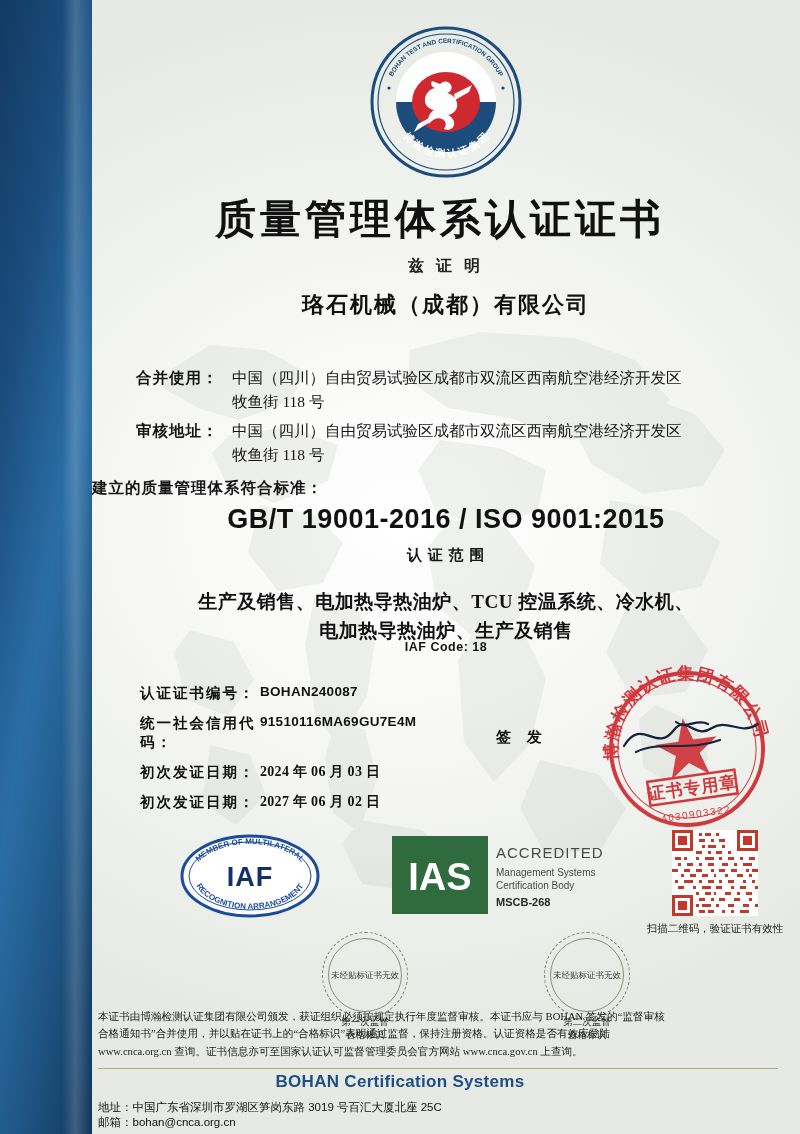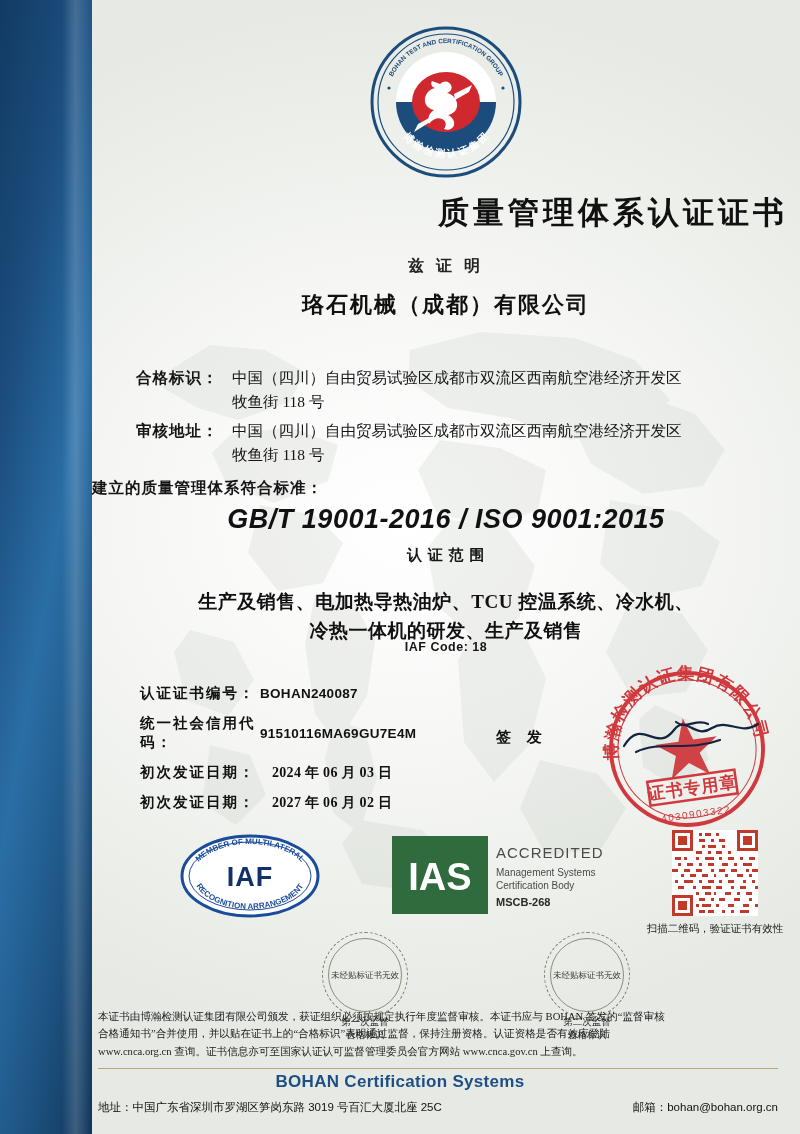--- a/index.html
+++ b/index.html
@@ -42,23 +42,23 @@
   }
   
   .content{position:absolute;left:92px;top:0;width:708px;height:1134px;}
 
   
   .logo-wrap{position:absolute;left:0;right:0;top:26px;display:flex;justify-content:center;}
   .logo{width:152px;height:152px;position:relative;}
 
   .title{
     position:absolute;left:0;right:12px;top:192px;
-    text-align:right;
+    text-align:center;
     font-family:"Liberation Serif",serif;
-    font-weight:bold;font-size:31px;letter-spacing:4px;color:#111;
+    font-weight:bold;font-size:41px;letter-spacing:4px;color:#111;
   }
   .subtitle{
     position:absolute;left:0;right:0;top:256px;text-align:center;
     font-size:16px;letter-spacing:4px;color:#222;font-weight:bold;
   }
   .company{
     position:absolute;left:0;right:0;top:290px;text-align:center;
     font-weight:bold;font-size:22px;letter-spacing:2px;color:#111;
   }
   .addr-block{position:absolute;left:44px;right:40px;top:366px;font-size:15.5px;color:#151515;}
@@ -67,42 +67,42 @@
   .addr-val{flex:1;}
   .addr-val .l2{display:block;}
 
   .std-caption{
     position:absolute;left:0;right:0;top:478px;text-align:left;
     font-size:15.5px;font-weight:bold;color:#151515;letter-spacing:1px;
   }
   .standard{
     position:absolute;left:0;right:0;top:504px;text-align:center;
     font-family:"Liberation Sans",sans-serif;
-    font-weight:bold;font-size:27px;color:#111;letter-spacing:.5px;font-style:italic;
+    font-weight:bold;font-size:27px;color:#111;letter-spacing:.5px;
   }
   .scope-caption{
     position:absolute;left:0;right:0;top:546px;text-align:center;
     font-size:15px;font-weight:bold;color:#151515;letter-spacing:1px;
   }
   .scope{
     position:absolute;left:60px;right:60px;top:588px;text-align:center;
     font-size:19px;font-weight:bold;color:#111;line-height:1.5;letter-spacing:.5px;
   }
   .iaf-code{
     position:absolute;left:0;right:0;top:640px;text-align:center;
     font-family:"Liberation Sans",sans-serif;
     font-size:12.5px;font-weight:bold;color:#151515;letter-spacing:.5px;
   }
 
   
   .fields{position:absolute;left:48px;top:684px;width:420px;font-size:14.5px;color:#111;}
-  .field-row{display:flex;align-items:center;margin-bottom:11px;}
+  .field-row{display:flex;align-items:flex-start;margin-bottom:11px;}
   .field-label{width:120px;flex:0 0 120px;font-weight:bold;letter-spacing:2px;}
   .field-value{font-family:"Liberation Sans",sans-serif;font-weight:bold;font-size:13.5px;letter-spacing:.3px;}
-  .field-value.cn{font-family:"Liberation Serif",serif;font-size:14px;margin-left:12px;}
+  .field-value.cn{font-family:"Liberation Serif",serif;font-size:14px;}
 
   .signature-label{
     position:absolute;left:404px;top:728px;font-size:15px;font-weight:bold;letter-spacing:6px;color:#111;
   }
   .stamp{position:absolute;left:506px;top:660px;width:178px;height:178px;}
   .sig-scribble{position:absolute;left:524px;top:706px;width:150px;height:60px;}
 
   
   .marks{position:absolute;left:0;right:0;top:830px;height:100px;}
   .iaf-mark{position:absolute;left:88px;top:4px;width:140px;height:84px;}
@@ -126,21 +126,21 @@
     font-size:10.6px;line-height:1.65;color:#1a1a1a;text-align:justify;
   }
   .footline{position:absolute;left:98px;right:22px;top:1068px;height:1px;background:#b8a67a;}
   .footer-brand{
     position:absolute;left:0;right:0;top:1072px;text-align:center;
     font-family:"Liberation Sans",sans-serif;
     font-size:17px;font-weight:bold;color:#1e4f84;letter-spacing:.3px;
   }
   .footer-bottom{
     position:absolute;left:98px;right:22px;top:1100px;display:flex;justify-content:space-between;
-    font-size:11.5px;color:#111;
+    font-size:11.5px;color:#111;flex-direction:column;
   }
   .footer-bottom .em{font-family:"Liberation Sans",sans-serif;}
 </style>
 </head>
 <body>
 
 <div class="page">
 
   <div class="left-band">
     <div class="band-text">BOHAN   BOHAN   BOHAN</div>
@@ -197,41 +197,41 @@
         </g>
       </svg>
     </div>
 
     <div class="title">质量管理体系认证证书</div>
     <div class="subtitle">兹 证 明</div>
     <div class="company">珞石机械（成都）有限公司</div>
 
     <div class="addr-block">
       <div class="addr-row">
-        <div class="addr-label">合格标识：</div>
+        <div class="addr-label">合并使用：</div>
         <div class="addr-val">
           <span>中国（四川）自由贸易试验区成都市双流区西南航空港经济开发区</span>
           <span class="l2">牧鱼街 118 号</span>
         </div>
       </div>
       <div class="addr-row">
         <div class="addr-label">审核地址：</div>
         <div class="addr-val">
           <span>中国（四川）自由贸易试验区成都市双流区西南航空港经济开发区</span>
           <span class="l2">牧鱼街 118 号</span>
         </div>
       </div>
     </div>
 
     <div class="std-caption">建立的质量管理体系符合标准：</div>
     <div class="standard">GB/T 19001-2016 / ISO 9001:2015</div>
     <div class="scope-caption">认 证 范 围</div>
     <div class="scope">
       <div>生产及销售、电加热导热油炉、TCU 控温系统、冷水机、</div>
-      <div>冷热一体机的研发、生产及销售</div>
+      <div>电加热导热油炉、生产及销售</div>
     </div>
     <div class="iaf-code">IAF Code:  18</div>
 
     <div class="fields">
       <div class="field-row">
         <div class="field-label">认证证书编号：</div>
         <div class="field-value">BOHAN240087</div>
       </div>
       <div class="field-row">
         <div class="field-label">统一社会信用代码：</div>
@@ -432,16 +432,16 @@
 
   <div class="footnote">
     <div>本证书由博瀚检测认证集团有限公司颁发，获证组织必须按规定执行年度监督审核。本证书应与 BOHAN 签发的“监督审核</div>
     <div>合格通知书”合并使用，并以贴在证书上的“合格标识”表明通过监督，保持注册资格。认证资格是否有效应登陆</div>
     <div>www.cnca.org.cn 查询。证书信息亦可至国家认证认可监督管理委员会官方网站 www.cnca.gov.cn 上查询。</div>
   </div>
   <div class="footline"></div>
   <div class="footer-brand">BOHAN Certification Systems</div>
   <div class="footer-bottom">
     <div class="em">地址：中国广东省深圳市罗湖区笋岗东路 3019 号百汇大厦北座 25C</div>
-    <div class="em">邮箱：bohan@bohan.org.cn</div>
+    <div class="em">邮箱：bohan@cnca.org.cn</div>
   </div>
 
 </div>
 
 </body></html>

